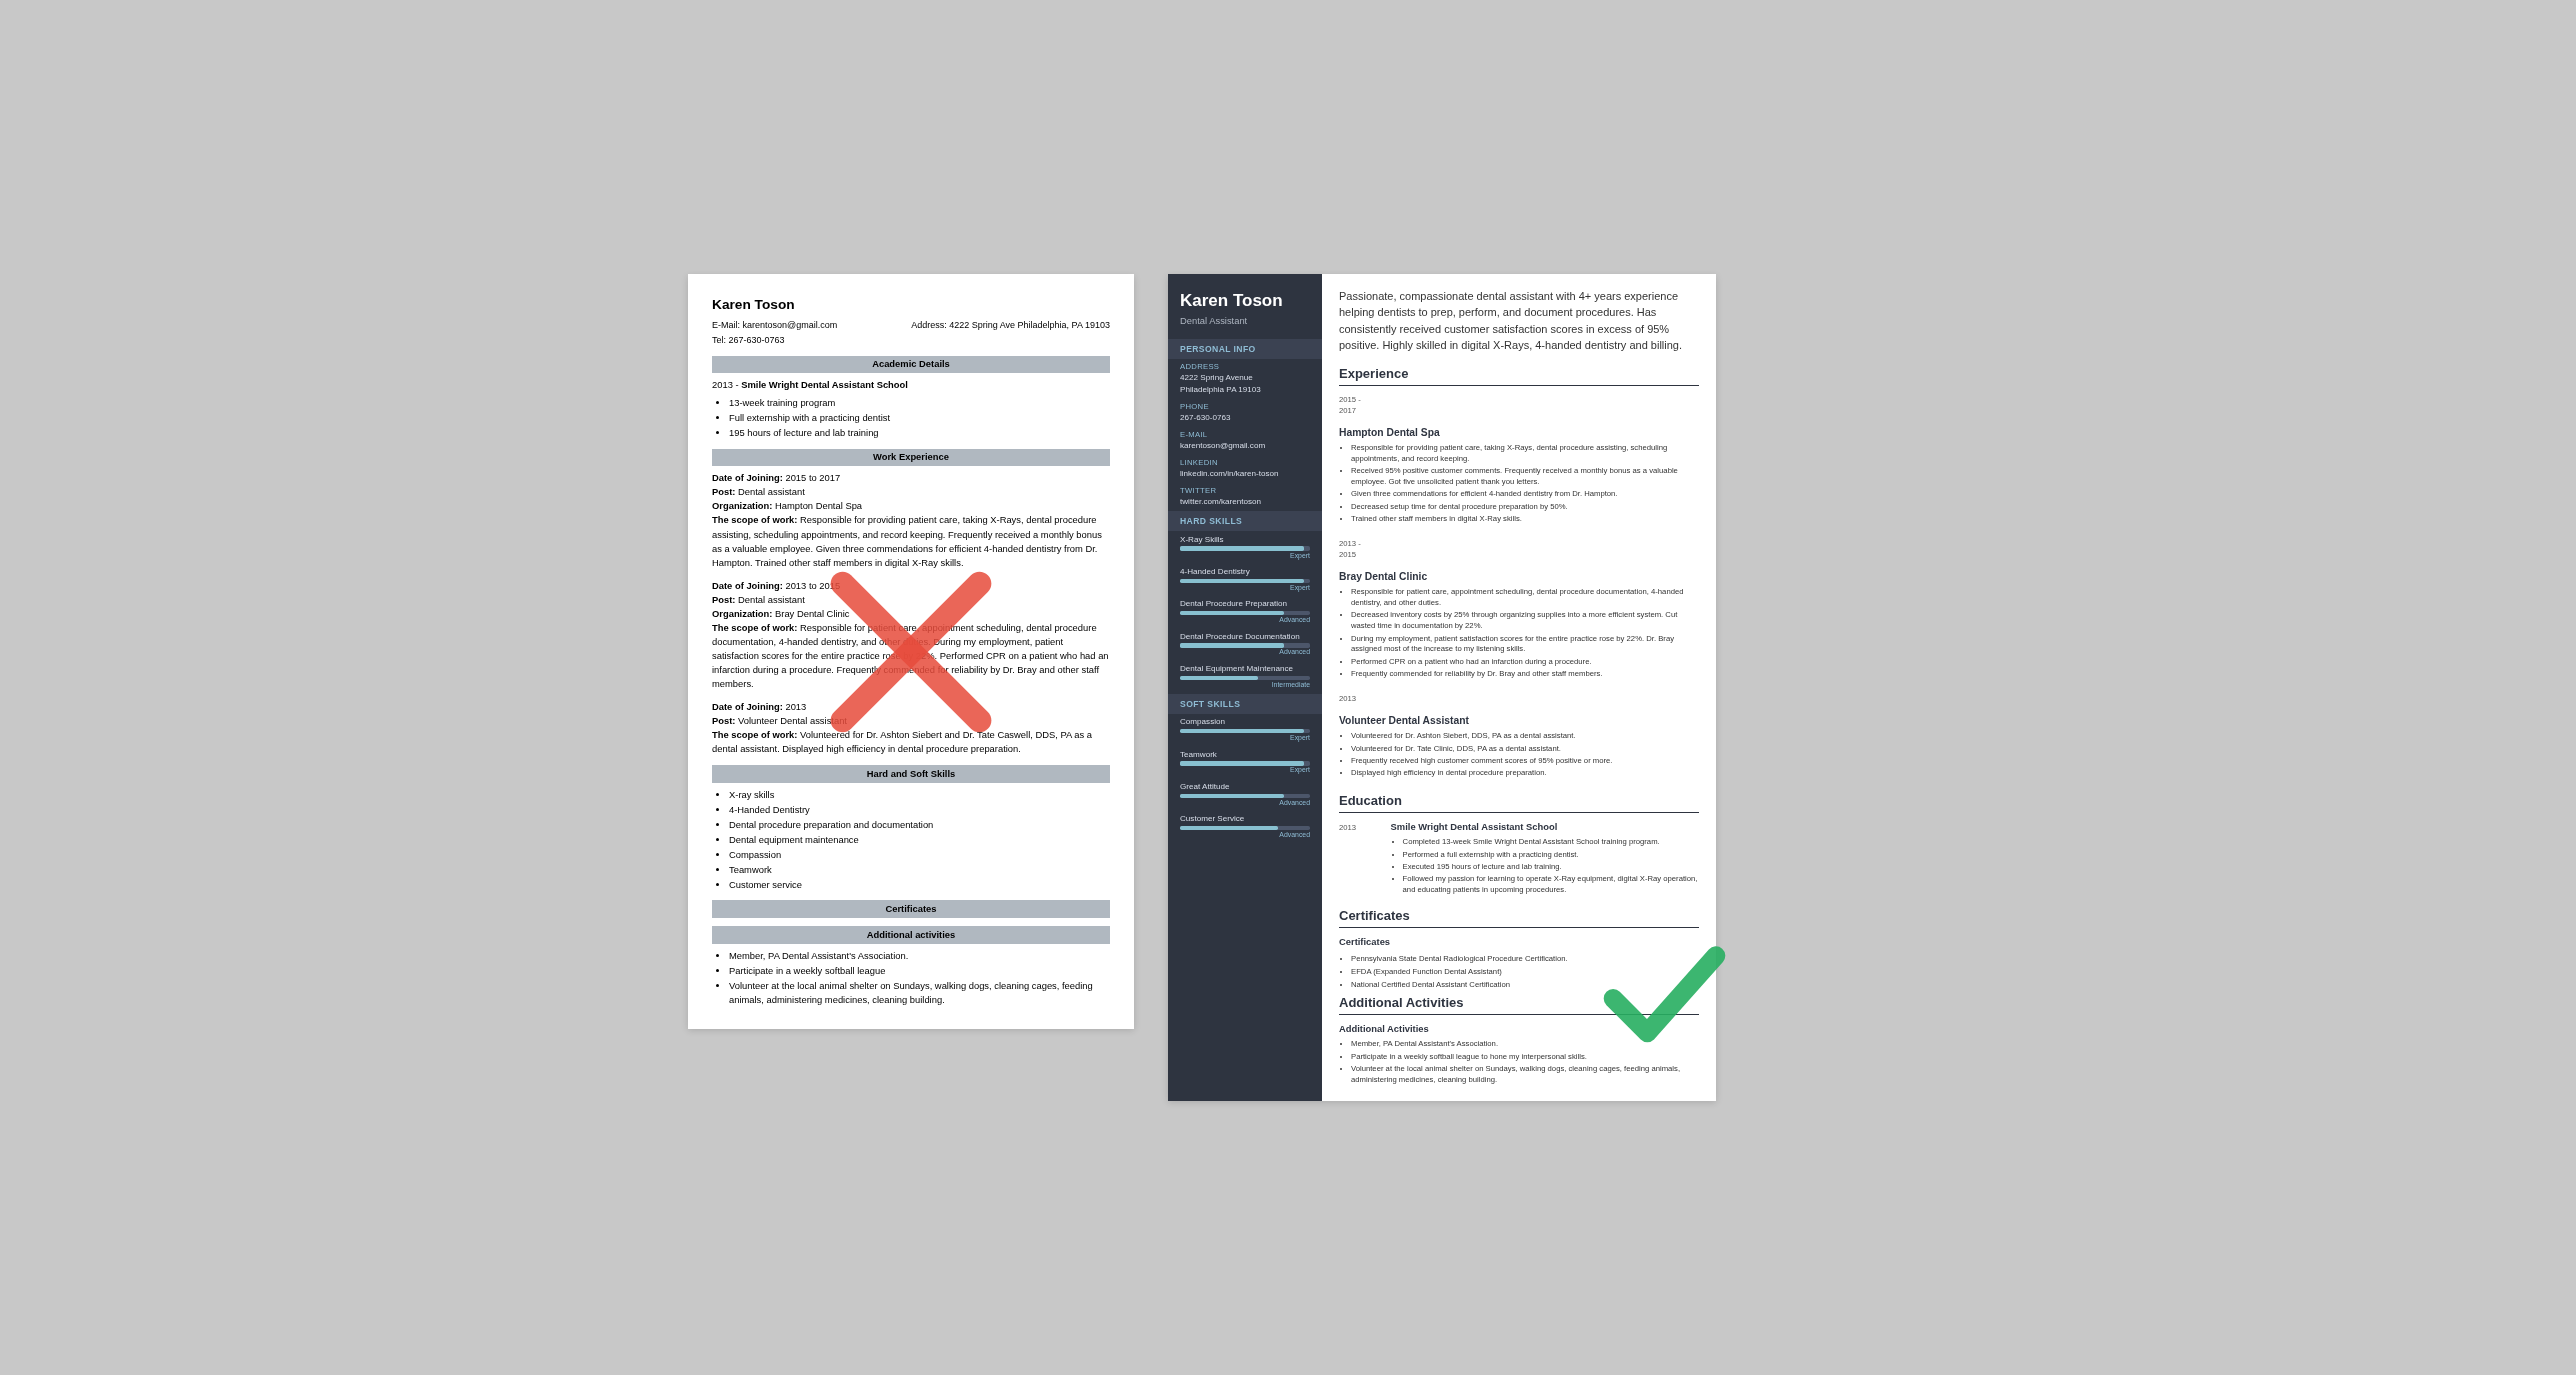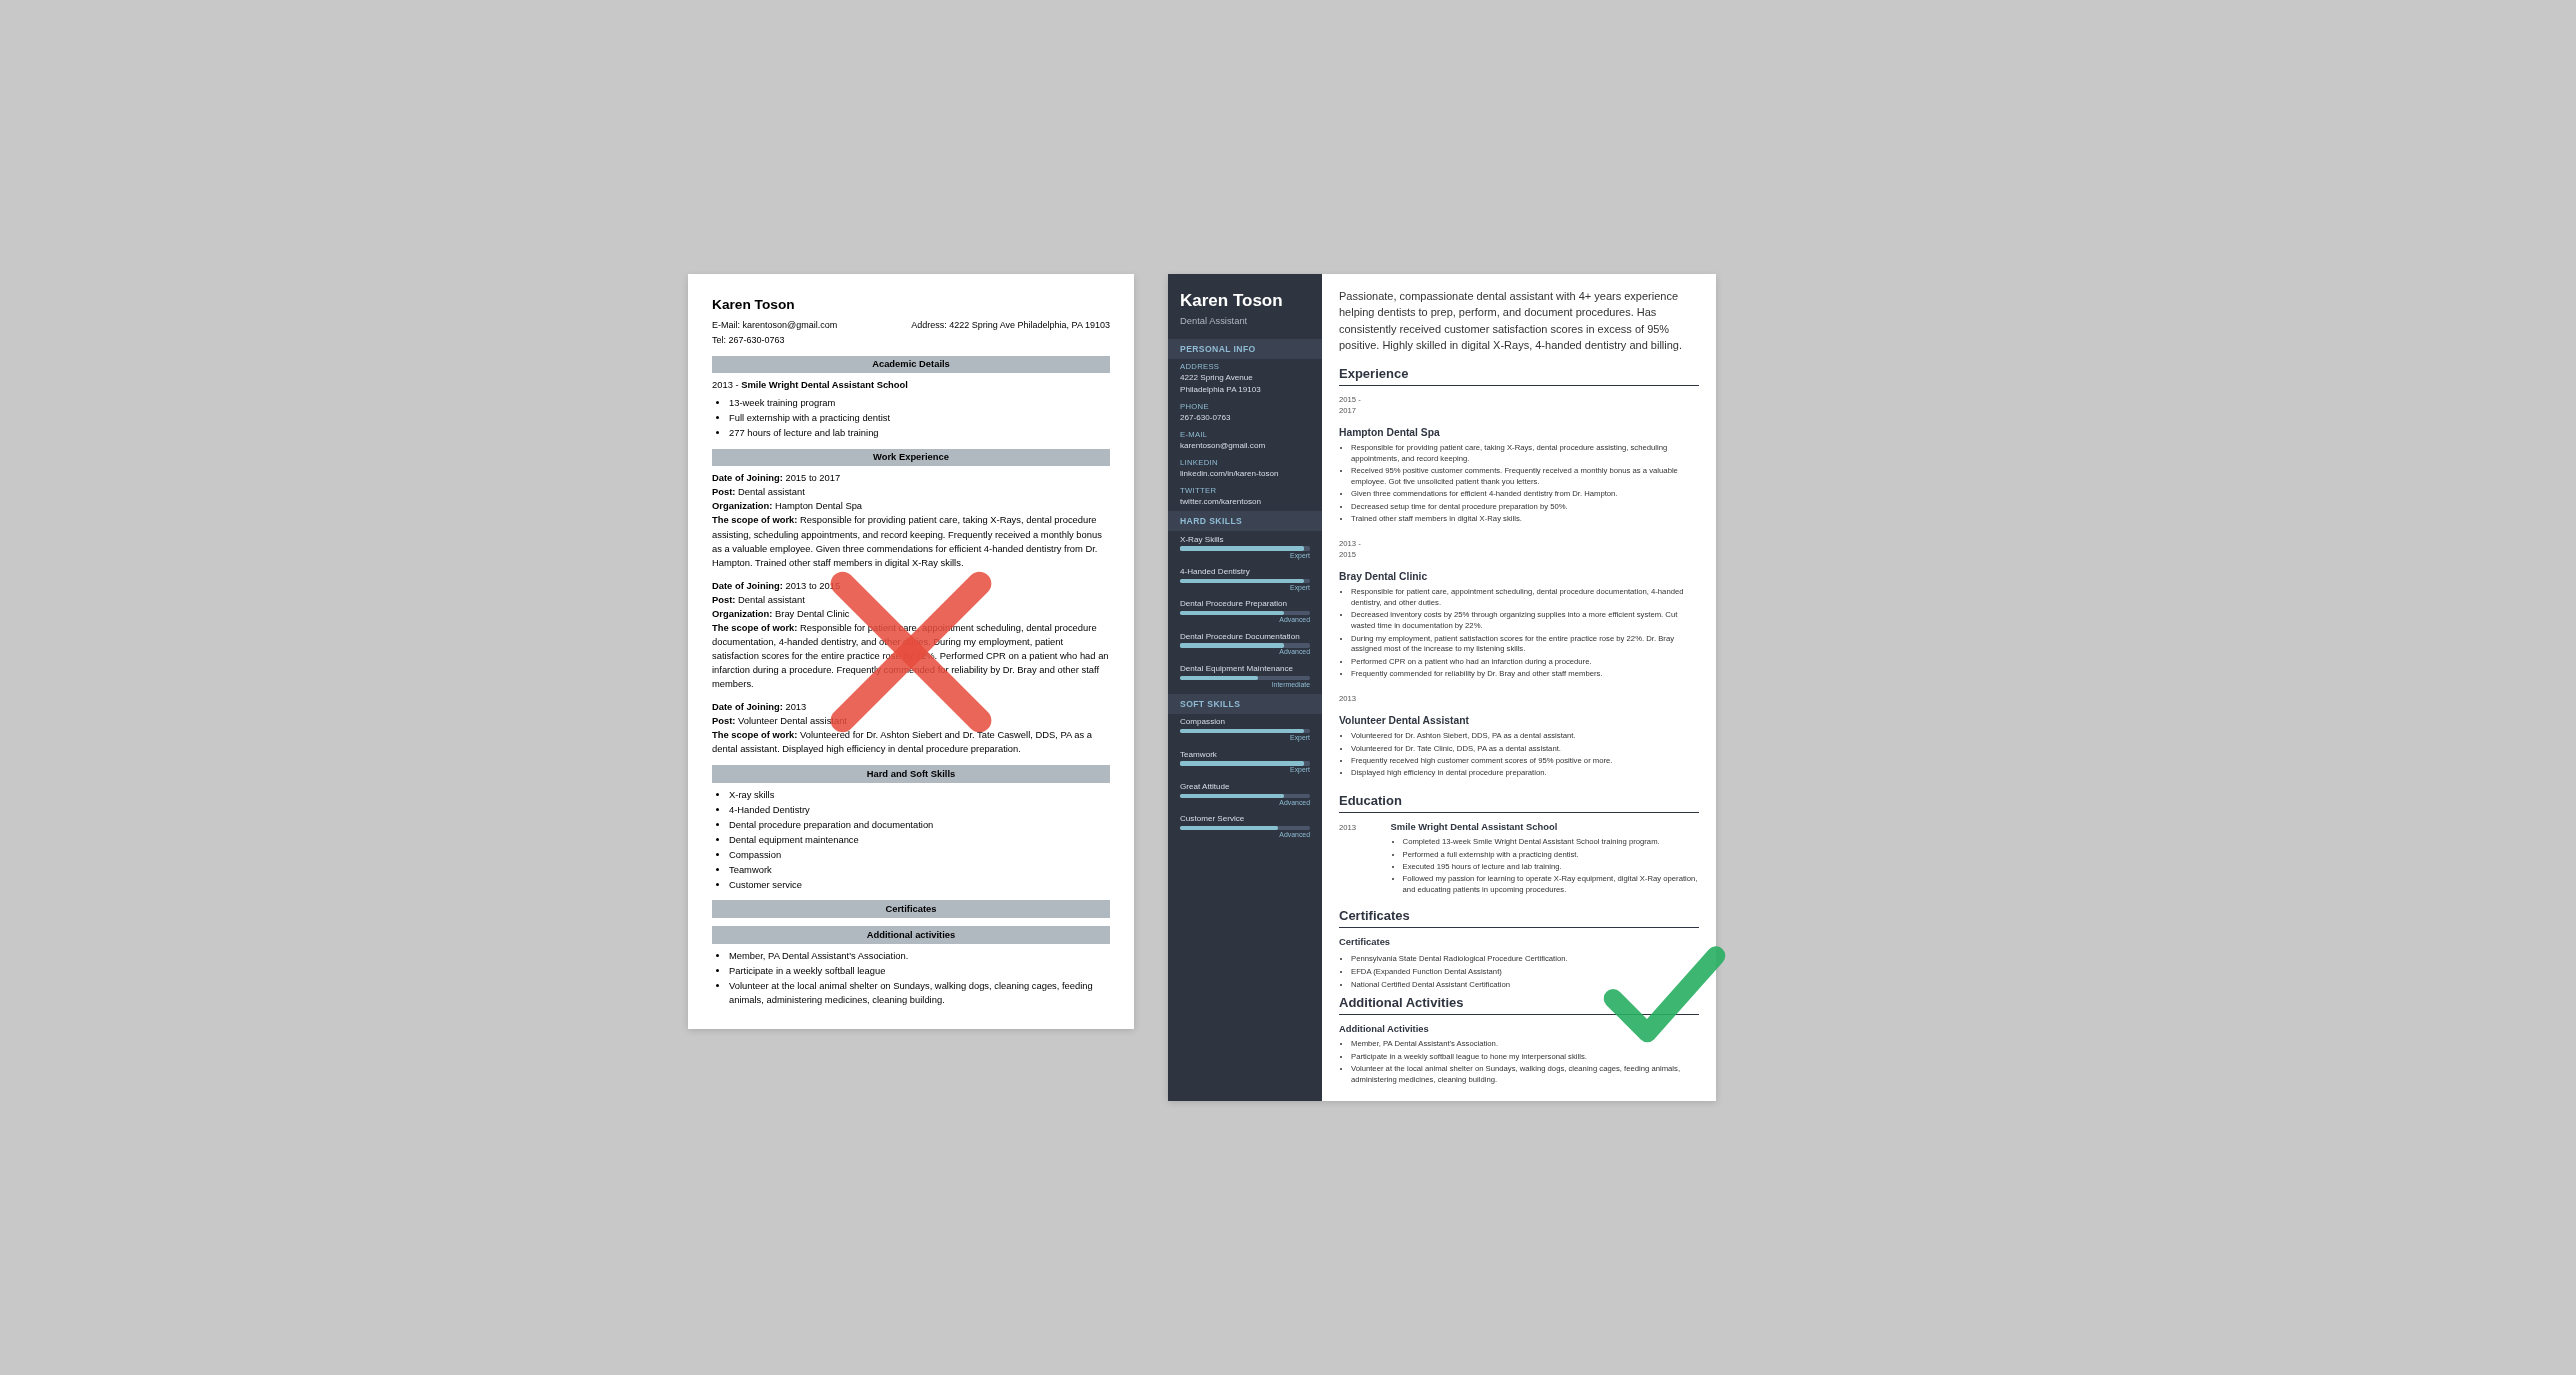--- a/index.html
+++ b/index.html
@@ -306,21 +306,21 @@
     </div>
 
     <div class="section-title">Academic Details</div>
     <div style="margin-bottom:3.4px;">
       <span>2013 -</span>
       <strong>Smile Wright Dental Assistant School</strong>
     </div>
     <ul>
       <li>13-week training program</li>
       <li>Full externship with a practicing dentist</li>
-      <li>277 hours of lecture and lab training</li>
+      <li>195 hours of lecture and lab training</li>
     </ul>
 
     <div class="section-title">Work Experience</div>
 
     <div class="work-entry">
       <div><span class="work-label">Date of Joining: </span><span class="work-value">2015 to 2017</span></div>
       <div><span class="work-label">Post: </span><span>Dental assistant</span></div>
       <div><span class="work-label">Organization: </span><span>Hampton Dental Spa</span></div>
       <div><span class="work-label">The scope of work: </span><span>Responsible for providing patient care, taking X-Rays, dental procedure assisting, scheduling appointments, and record keeping. Frequently received a monthly bonus as a valuable employee. Given three commendations for efficient 4-handed dentistry from Dr. Hampton. Trained other staff members in digital X-Ray skills.</span></div>
     </div>

